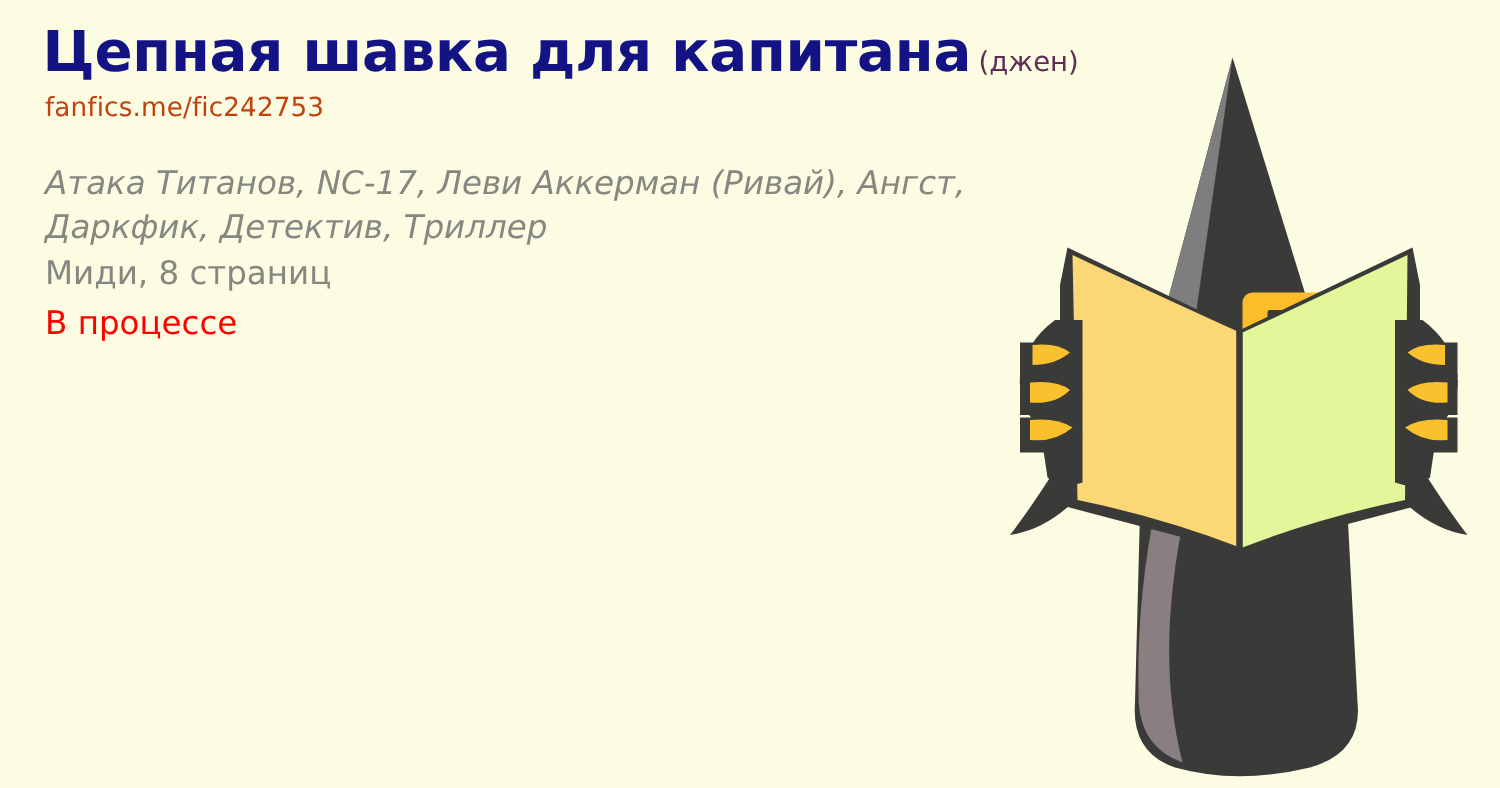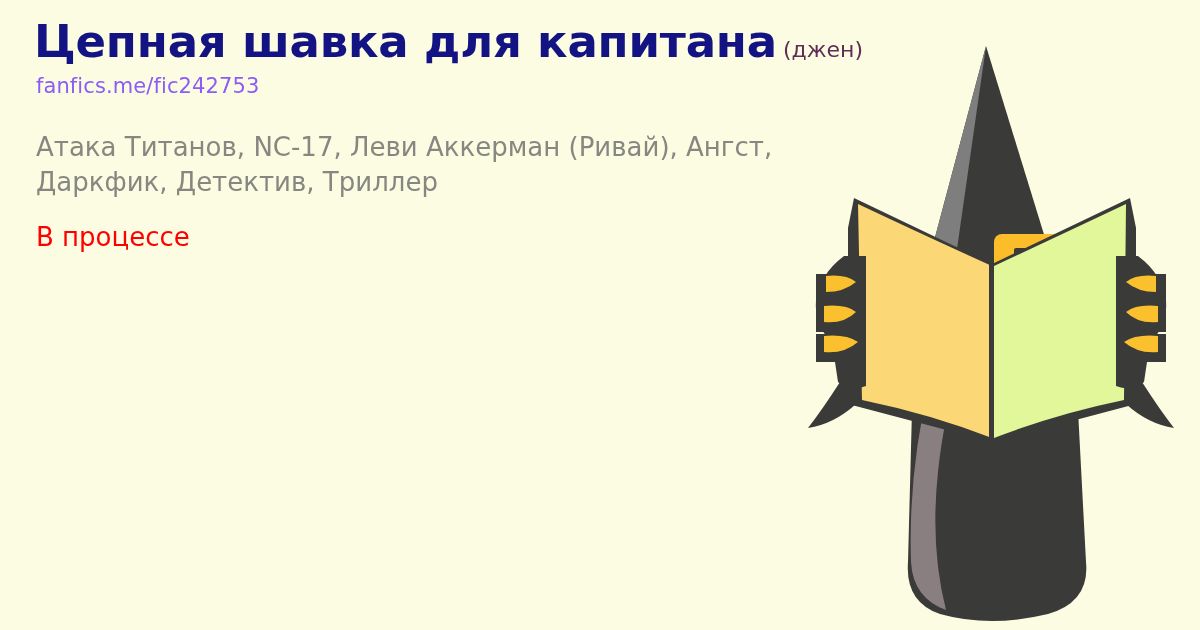--- a/index.html
+++ b/index.html
@@ -46,21 +46,21 @@
     font-size: 22px;
     font-weight: normal;
     color: #5f2d55;
     vertical-align: baseline;
     margin-left: 6px;
   }
 
   .url {
     margin: 8px 0 0 2px;
     font-size: 21px;
-    color: #8b5cf6;
+    color: #c2410c;
     letter-spacing: 0.1px;
   }
 
   .author {
     margin: 40px 0 0 2px;
     font-size: 27px;
     font-weight: bold;
     color: #17171a;
     letter-spacing: 0.2px;
   }
@@ -69,24 +69,25 @@
     margin-top: 32px;
   }
   .meta-line {
     margin: 0 0 2px 2px;
     font-size: 26px;
     line-height: 1.36;
     color: #878782;
   }
   .meta-tags {
     max-width: 760px;
+    font-style: italic;
   }
   .meta-status {
     color: #fe0000;
-    margin-top: 20px;
+    margin-top: 4px;
   }
 
   
   .illustration {
     position: absolute;
     right: 0px;
     top: 42px;
     width: 420px;
     height: 588px;
   }
@@ -105,20 +106,21 @@
 
     <div class="title-line">
       <span class="title">Цепная шавка для капитана</span><span class="title-category">(джен)</span>
     </div>
 
     <div class="url">fanfics.me/fic242753</div>
 
 
     <div class="meta">
       <div class="meta-line meta-tags">Атака Титанов, NC-17, Леви Аккерман (Ривай), Ангст, Даркфик, Детектив, Триллер</div>
+      <div class="meta-line meta-size">Миди, 8 страниц</div>
       <div class="meta-line meta-status">В процессе</div>
     </div>
 
   </div>
 
   <div class="illustration">
     <svg viewBox="0 0 420 588" xmlns="http://www.w3.org/2000/svg" aria-hidden="true">
 
       <g>
         <path d="M133 330 L128 520 Q125 560 160 572 Q210 586 268 572 Q310 560 306 520 L296 330 Z" fill="#3a3a38"></path>

